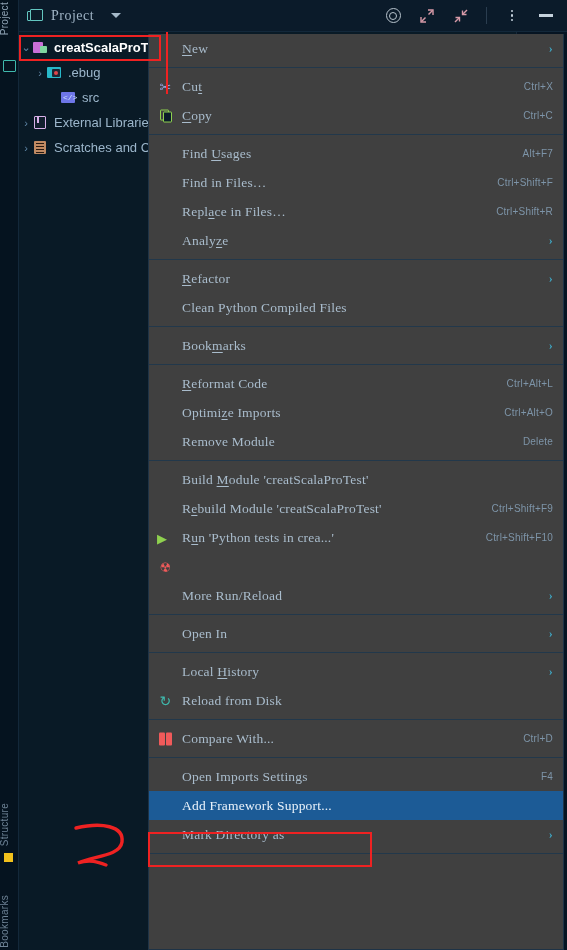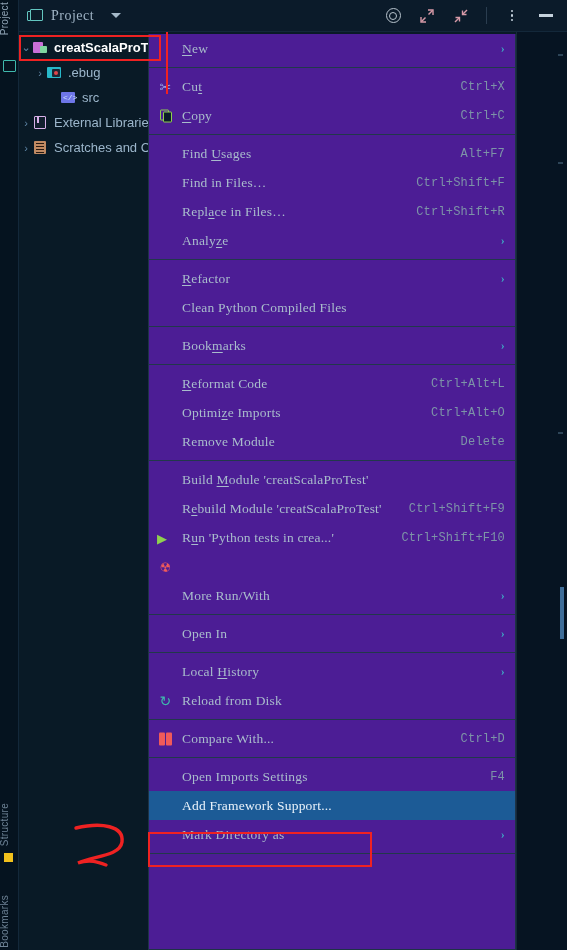--- a/index.html
+++ b/index.html
@@ -161,22 +161,22 @@
 
   
   #annot-arrow {
     position: absolute; left: 72px; top: 818px;
     width: 60px; height: 55px;
   }
 
   
   .menu {
     position: absolute; left: 148px; top: 34px;
-    width: 368px; height: 916px;
-    background: #4c1d95;
+    width: 416px; height: 916px;
+    background: #404040;
     border: 1px solid #1e3346;
     border-top: none;
     overflow: hidden;
   }
   .mi {
     position: relative;
     display: flex; align-items: center;
     height: 29px;
     padding-left: 33px; padding-right: 10px;
     color: #a9bccc;
@@ -188,22 +188,22 @@
   .mi .mi-icon {
     position: absolute; left: 8px; top: 50%;
     transform: translateY(-50%);
     width: 17px; height: 15px;
   }
   .mi .label { flex: 0 0 auto; }
   .mi .label u { text-decoration: underline; text-underline-offset: 2px; }
   .mi .accel {
     margin-left: auto;
     color: #7d94a8;
-    font-size: 12px;
-    font-family: Liberation Mono, monospace;
+    font-size: 10px;
+    font-family: Liberation Sans, sans-serif;
   }
   .mi .subarrow {
     margin-left: auto; color: #3fa7c4; font-size: 12px; font-weight: bold;
   }
   .mi.highlight { background: #1c5b96; color: #e8f2fa; }
   .mi.highlight .label { color: #eaf3fb; }
   .msep { height: 1px; background: #22384b; margin: 4px 0; }
 
   
   .mi-scissors { color:#9aa7e8; font-size:14px; line-height:15px; text-align:center; }
@@ -418,21 +418,21 @@
         </span>
         <span class="label">R<u>u</u>n 'Python tests in crea...'</span>
         <span class="accel">Ctrl+Shift+F10</span>
       </div>
       <div class="mi">
         <span class="mi-icon">
           <div class="ic-debug">☢</div>
         </span>
       </div>
       <div class="mi">
-        <span class="label">More Run/With</span>
+        <span class="label">More Run/Reload</span>
         <span class="subarrow">›</span>
       </div>
       <div class="msep"></div>
       <div class="mi">
         <span class="label">Open In</span>
         <span class="subarrow">›</span>
       </div>
       <div class="msep"></div>
       <div class="mi">
         <span class="label">Local <u>H</u>istory</span>

